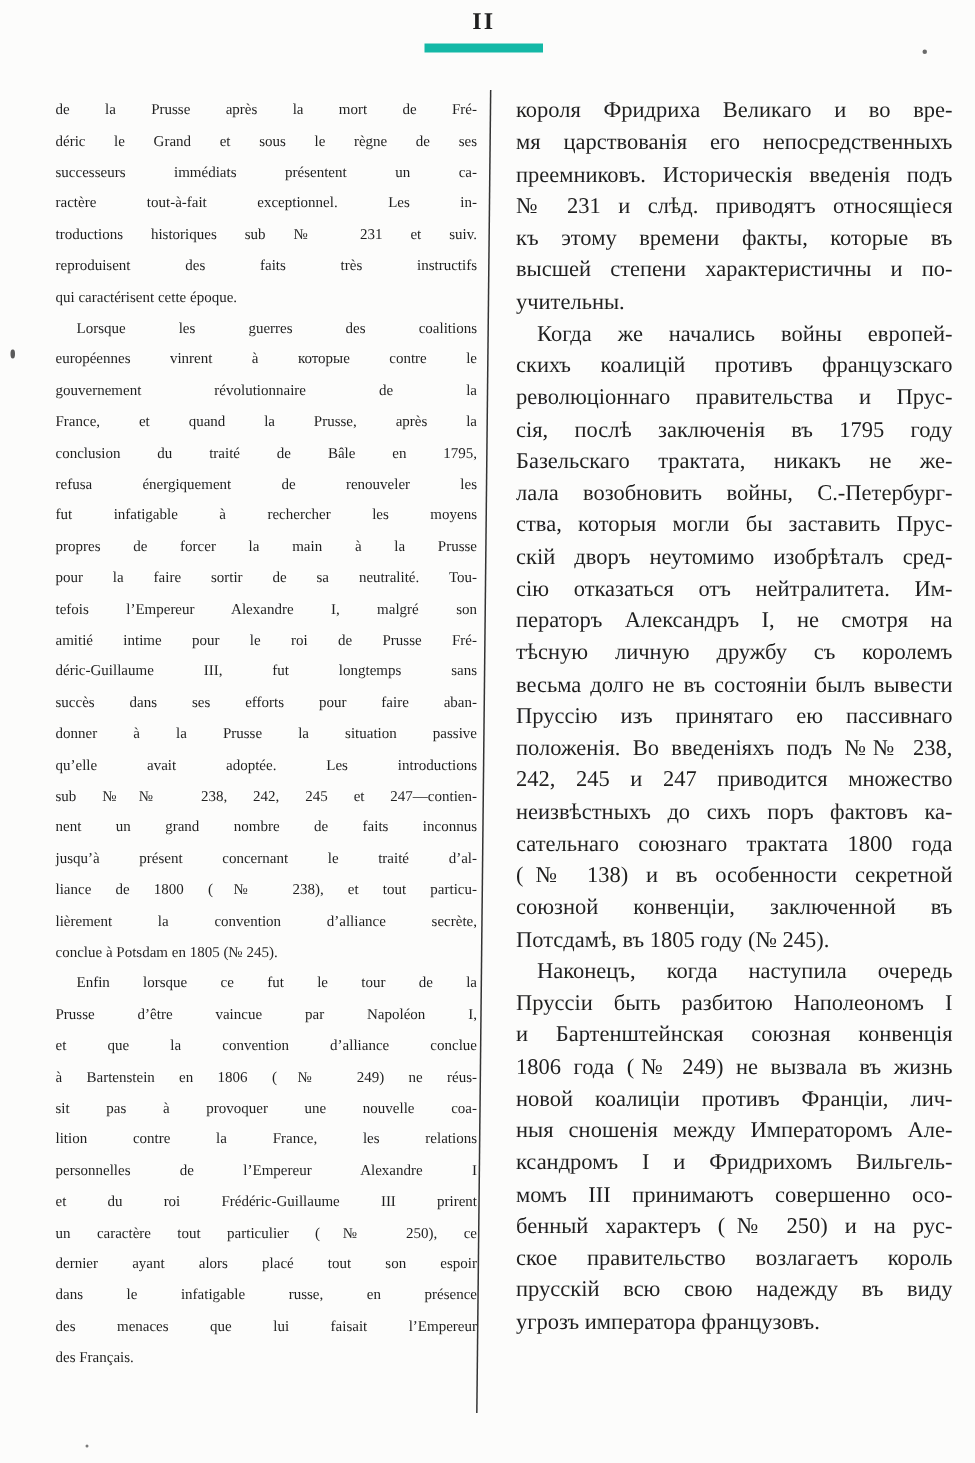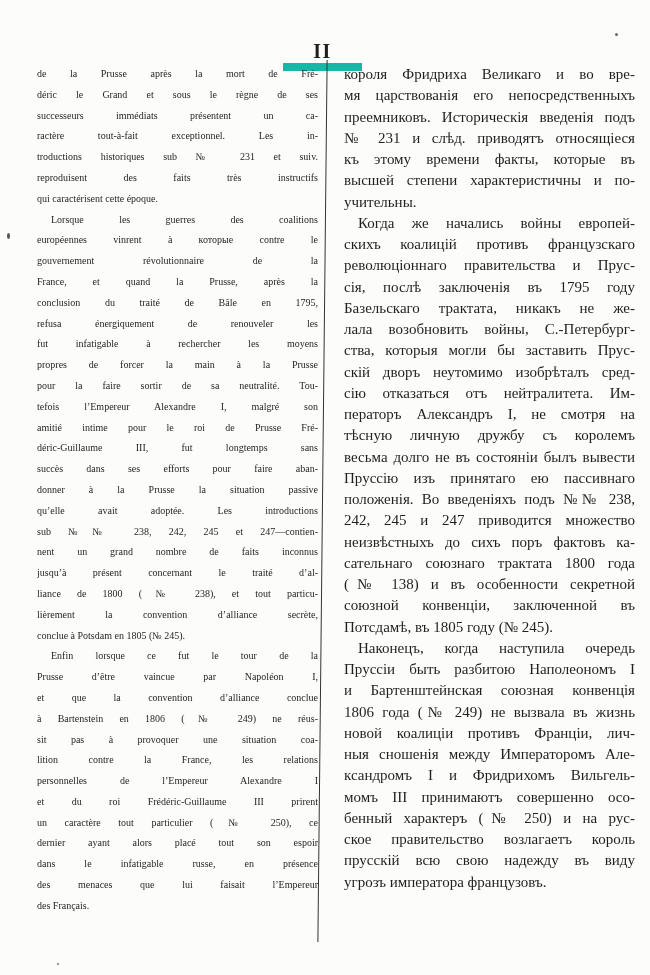--- a/index.html
+++ b/index.html
@@ -15,28 +15,28 @@
     color: #1f1f1f;
     overflow: hidden;
   }
   .page {
     position: absolute;
     inset: 0;
   }
   .page-header {
     position: absolute;
     left: 283px;
-    top: 40px;
+    top: 6px;
     width: 79px;
     height: 23px;
     text-align: center;
-    font-size: 20px;
+    font-size: 16px;
     font-weight: bold;
     letter-spacing: 1.5px;
-    border-bottom: 8px solid #14b8a6;
+    border-bottom: 6px solid #14b8a6;
   }
   .column {
     position: absolute;
     top: 64px;
     overflow: hidden;
   }
   .col-left {
     left: 37px;
     width: 281px;
     font-size: 10px;
@@ -114,21 +114,21 @@
         <div class="tline">jusqu’à présent concernant le traité d’al-</div>
         <div class="tline">liance de 1800 (№ 238), et tout particu-</div>
         <div class="tline">lièrement la convention d’alliance secrète,</div>
         <div class="tline last">conclue à Potsdam en 1805 (№ 245).</div>
       </div>
       <div class="para indent">
         <div class="tline first">Enfin lorsque ce fut le tour de la</div>
         <div class="tline">Prusse d’être vaincue par Napoléon I,</div>
         <div class="tline">et que la convention d’alliance conclue</div>
         <div class="tline">à Bartenstein en 1806 (№ 249) ne réus-</div>
-        <div class="tline">sit pas à provoquer une situation coa-</div>
+        <div class="tline">sit pas à provoquer une nouvelle coa-</div>
         <div class="tline">lition contre la France, les relations</div>
         <div class="tline">personnelles de l’Empereur Alexandre I</div>
         <div class="tline">et du roi Frédéric-Guillaume III prirent</div>
         <div class="tline">un caractère tout particulier (№ 250), ce</div>
         <div class="tline">dernier ayant alors placé tout son espoir</div>
         <div class="tline">dans le infatigable russe, en présence</div>
         <div class="tline">des menaces que lui faisait l’Empereur</div>
         <div class="tline last">des Français.</div>
       </div>
     </div>

